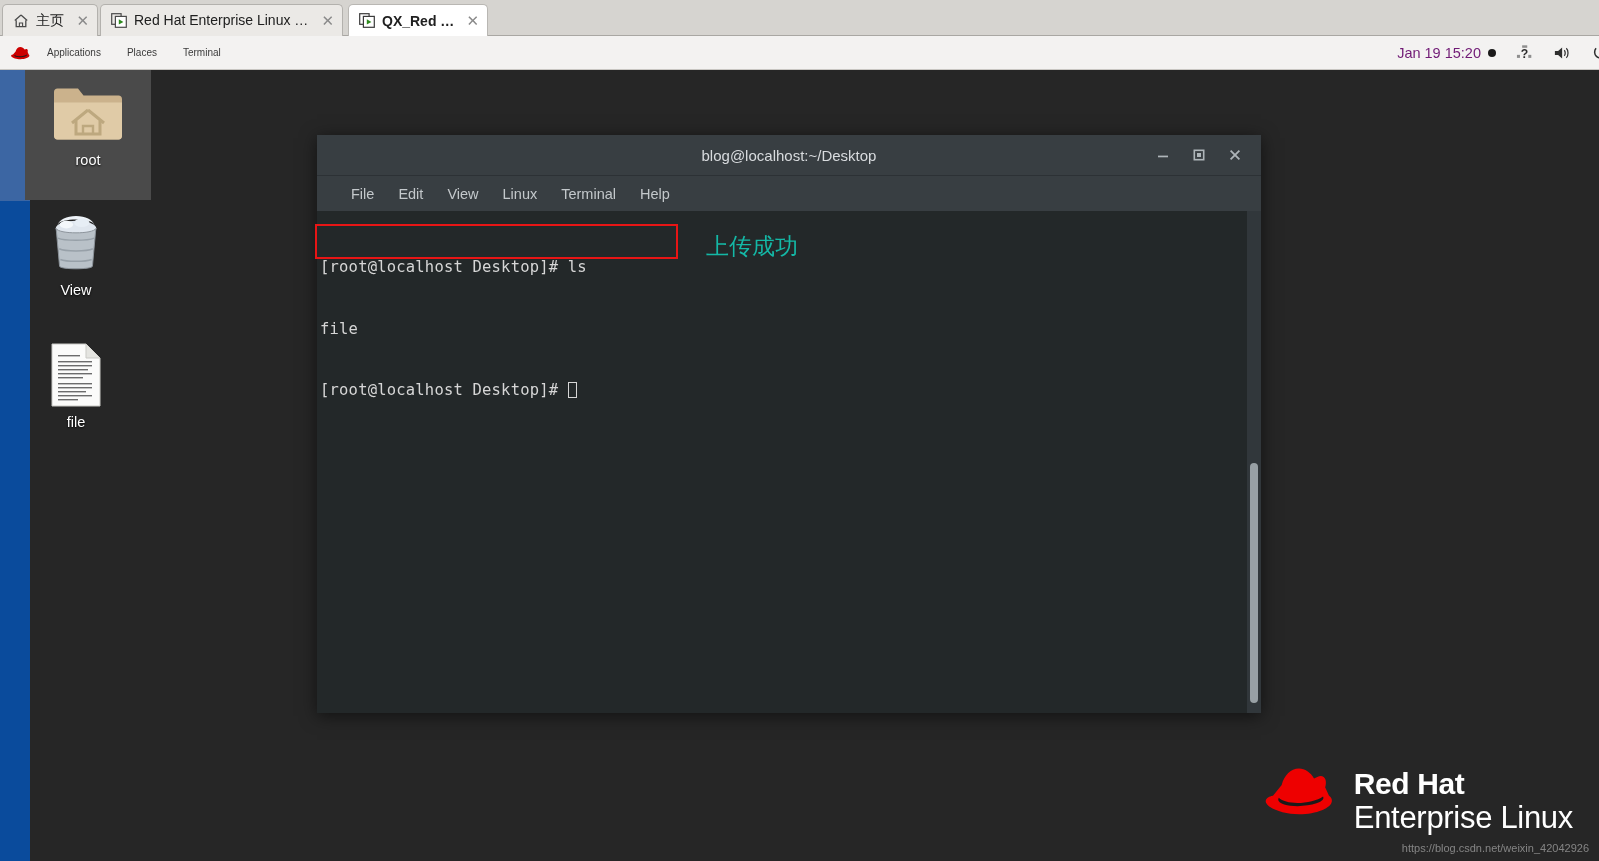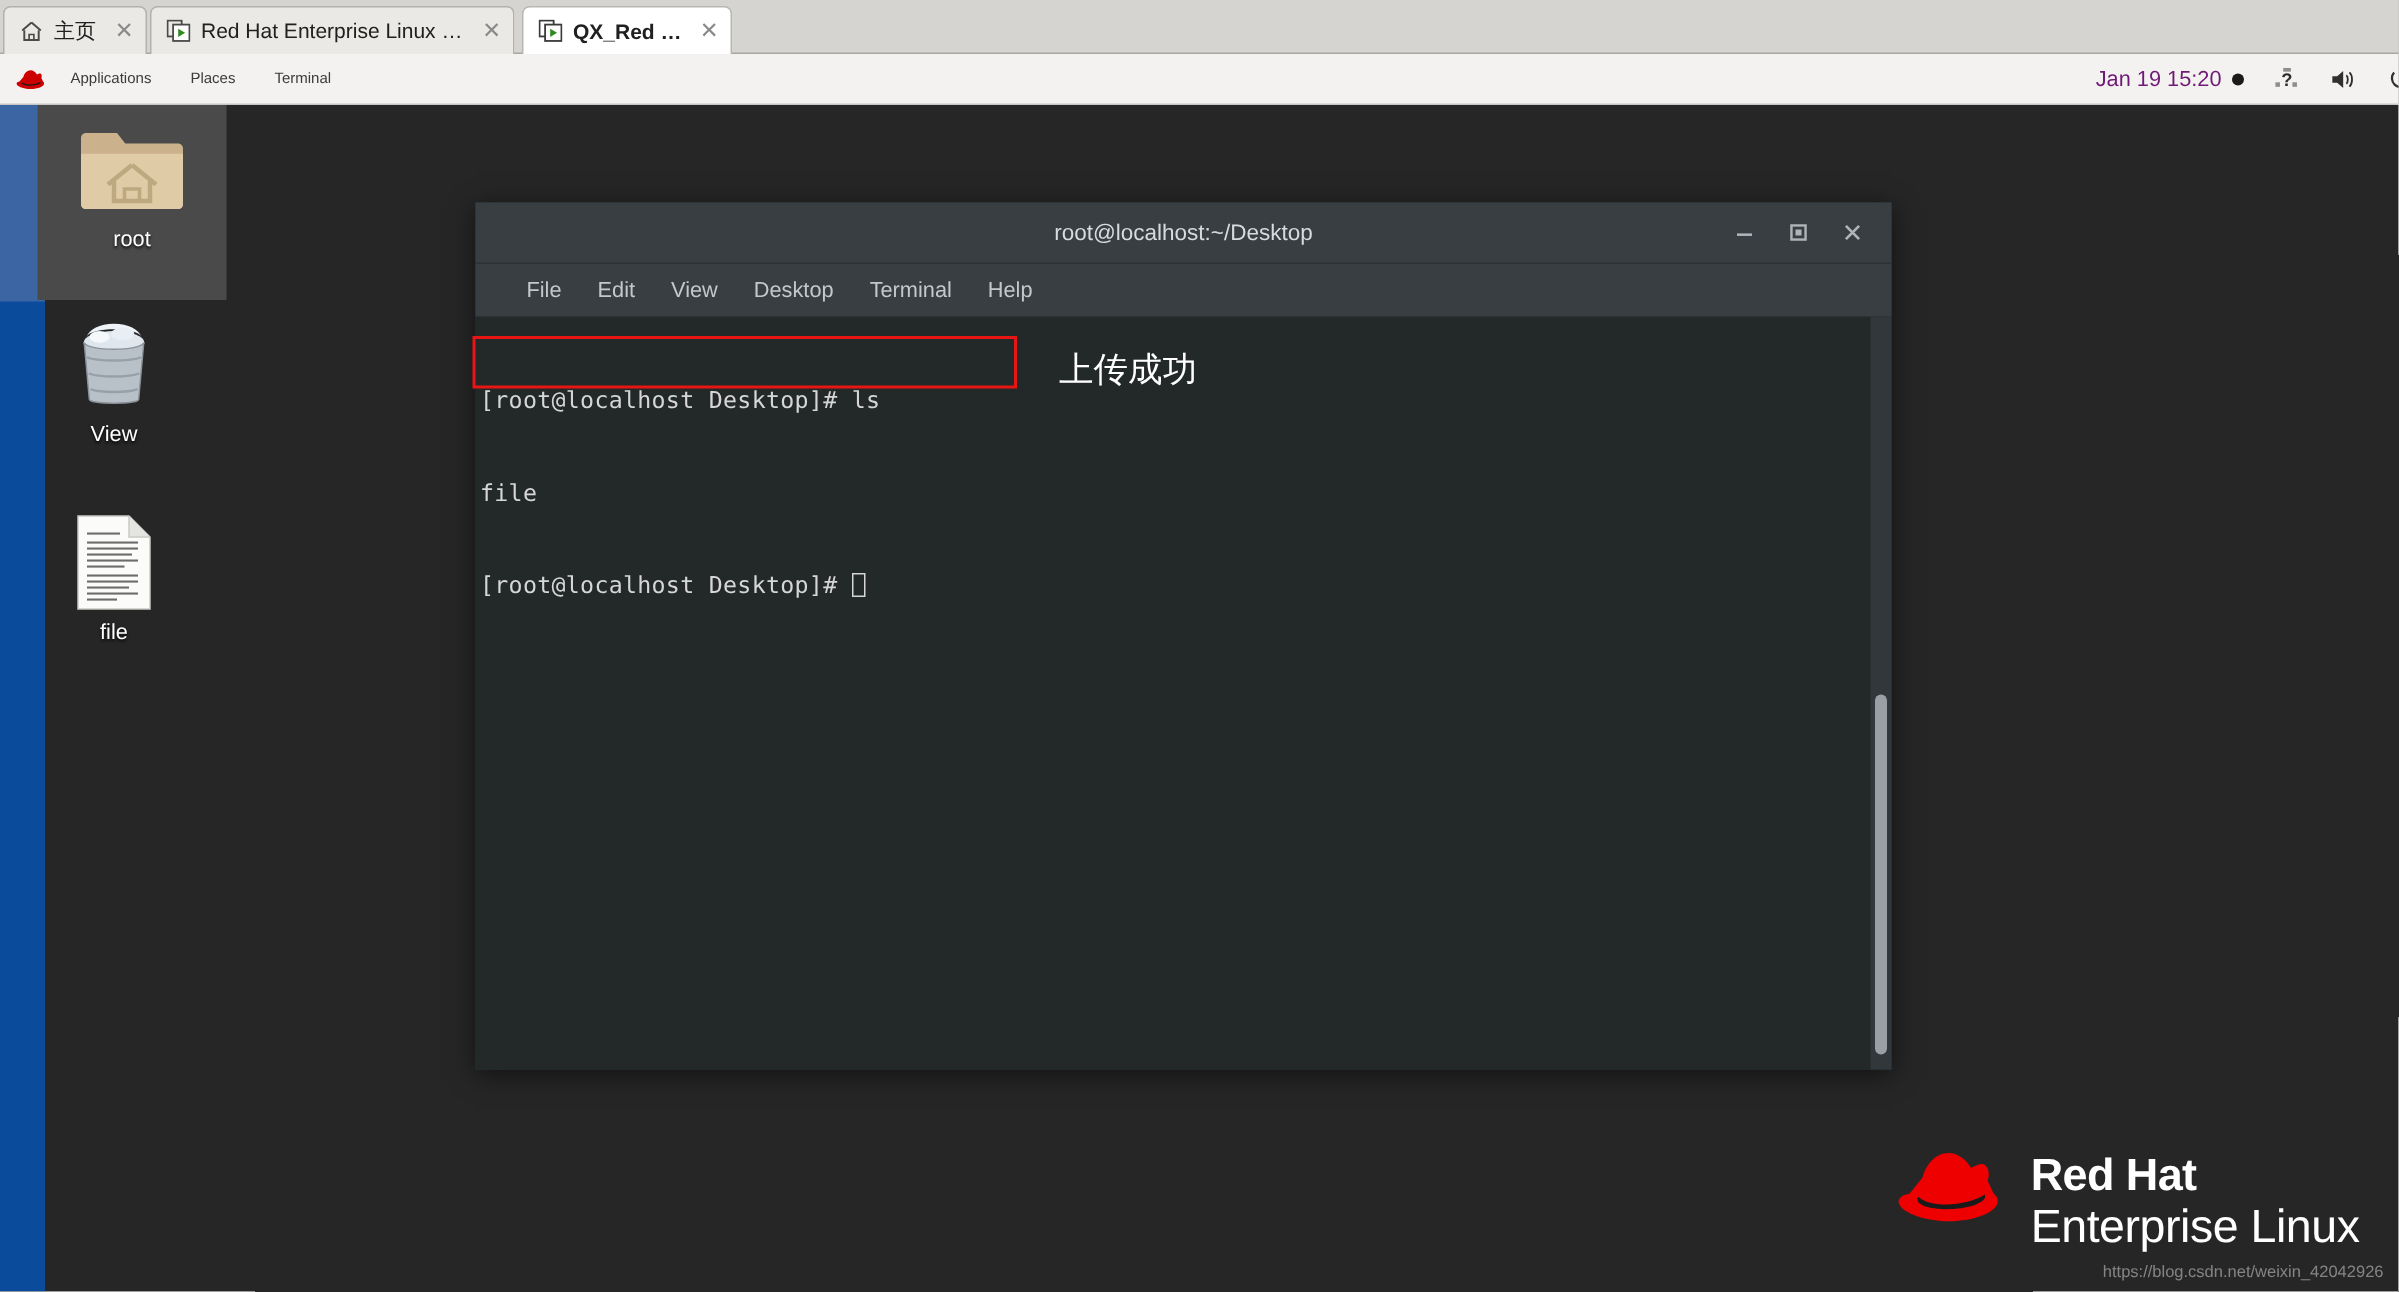--- a/index.html
+++ b/index.html
@@ -265,21 +265,21 @@
     position: absolute;
     left: 315px; top: 224px;
     width: 363px; height: 35px;
     border: 2px solid #e81515;
     box-sizing: border-box;
     pointer-events: none;
   }
   .anno-text {
     position: absolute;
     left: 706px; top: 231px;
-    color: #ffffff;
+    color: #14b8a6;
     font-size: 23px;
     font-family: "DejaVu Sans", sans-serif;
     white-space: nowrap;
   }
 
   
   .brand {
     position: absolute;
     right: 26px;
     bottom: 28px;
@@ -450,21 +450,21 @@
             <rect x="8" y="53" width="34" height="1.4"></rect>
             <rect x="8" y="57" width="20" height="1.4"></rect>
           </g>
         </svg>
       </span>
       <span class="dlabel">file</span>
     </div>
 
     <div class="term" style="top:65px;">
       <div class="term-title">
-        <span class="tt">root@localhost:~/Desktop</span>
+        <span class="tt">blog@localhost:~/Desktop</span>
         <span class="term-ctrls">
           <span class="tb">
             <svg viewBox="0 0 14 14" width="14" height="14">
                 <rect x="2" y="7.6" width="10" height="1.7" fill="#aeb5b9"></rect>
               </svg>
           </span>
           <span class="tb">
             <svg viewBox="0 0 14 14" width="14" height="14">
                 <rect x="2.3" y="2.3" width="9.4" height="9.4" fill="none" stroke="#aeb5b9" stroke-width="1.6"></rect>
                 <rect x="5" y="5" width="4" height="4" fill="#aeb5b9"></rect>
@@ -475,21 +475,21 @@
                 <path d="M2.6 2.6 L11.4 11.4 M11.4 2.6 L2.6 11.4" stroke="#aeb5b9" stroke-width="1.8"></path>
               </svg>
           </span>
         </span>
       </div>
 
       <div class="term-menu">
         <span class="mi">File</span>
         <span class="mi">Edit</span>
         <span class="mi">View</span>
-        <span class="mi">Desktop</span>
+        <span class="mi">Linux</span>
         <span class="mi">Terminal</span>
         <span class="mi">Help</span>
       </div>
 
       <div class="term-body">
         <div class="term-text">
           <div>[root@localhost Desktop]# ls</div>
           <div>file</div>
           <div><span>[root@localhost Desktop]# </span><span class="cursor-box"></span></div>
         </div>

